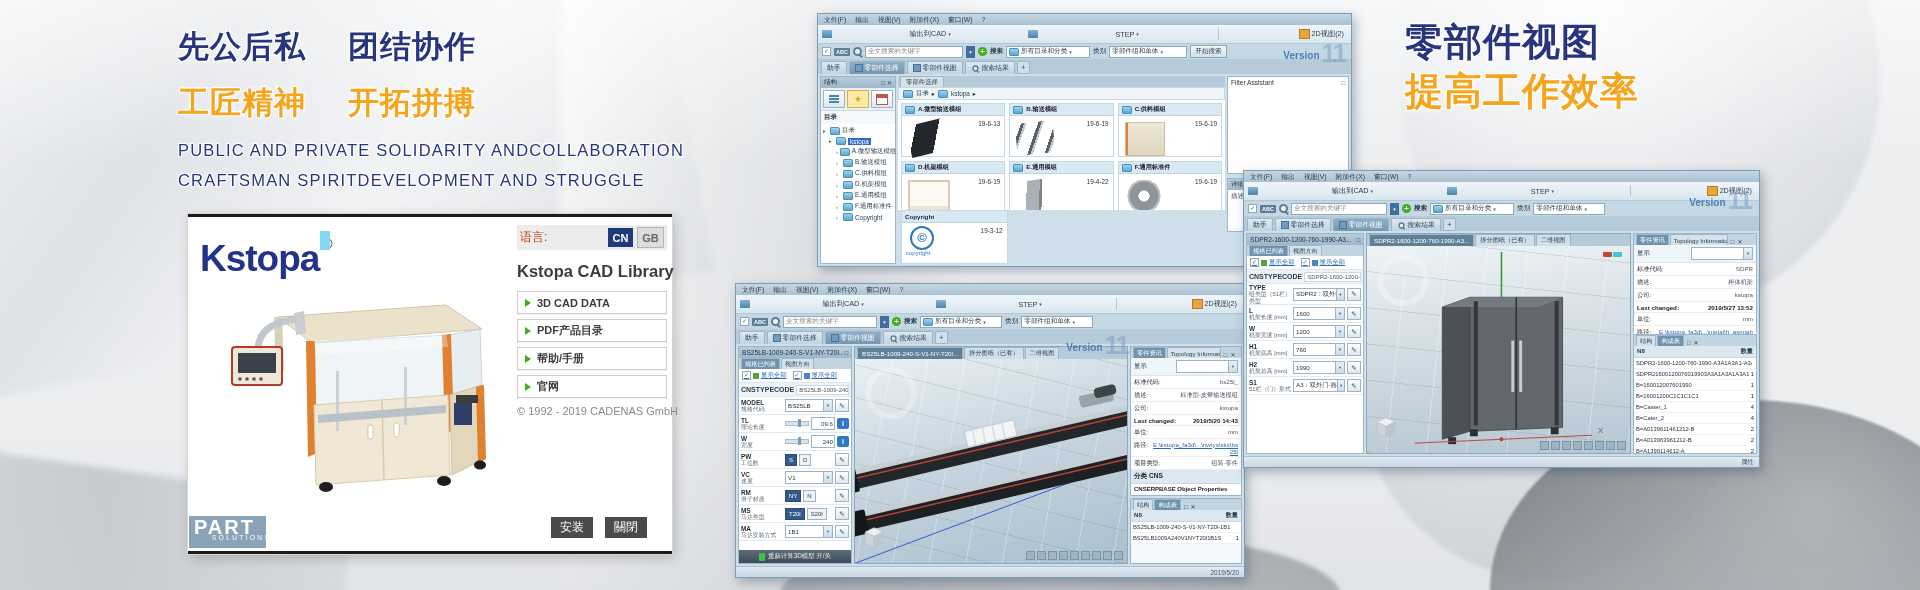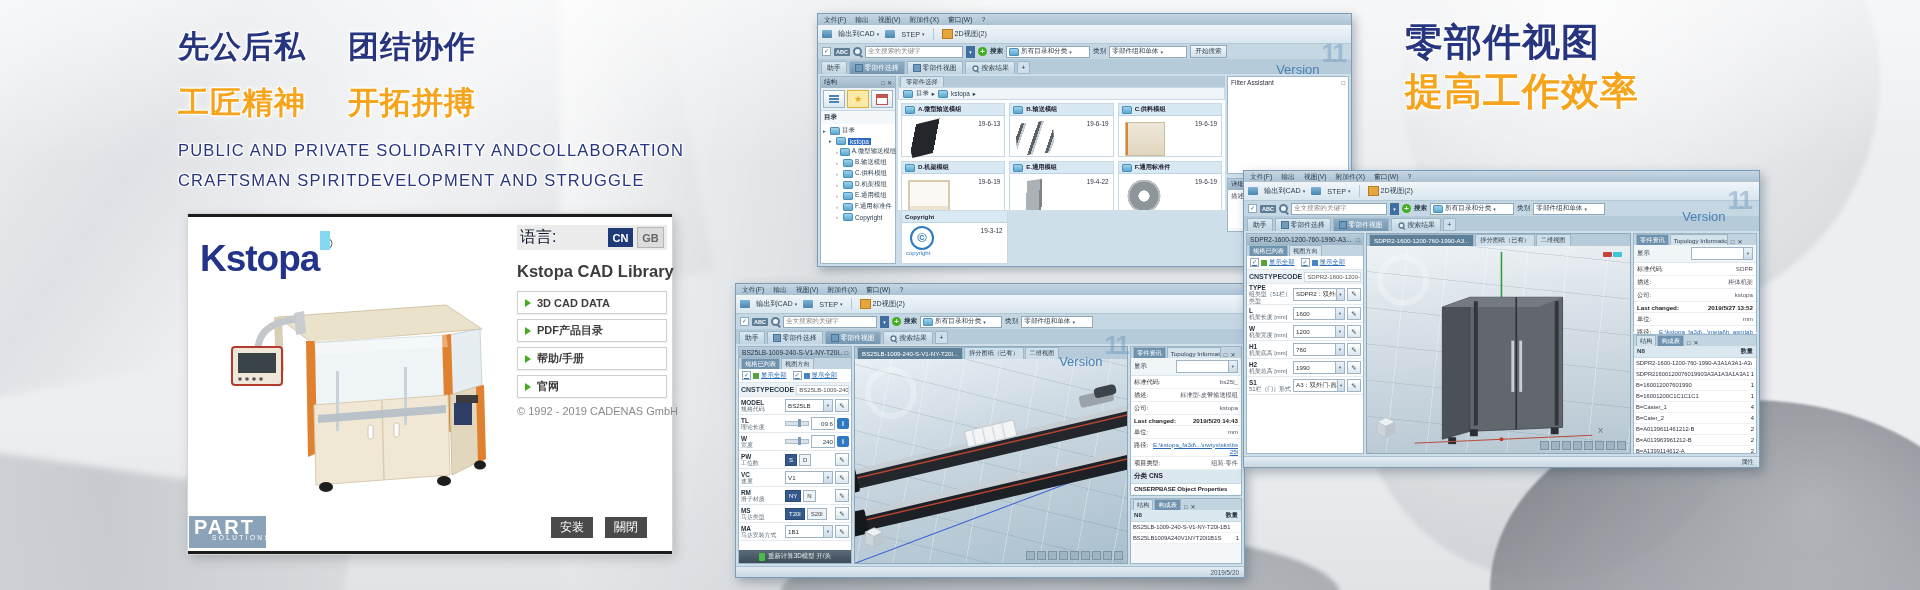--- a/index.html
+++ b/index.html
@@ -34,21 +34,21 @@
   .txtR .n{color:#26357e;} .txtR .o{color:#f7a41d;}
   
   .inst{position:absolute;left:188px;top:214px;width:484px;height:334px;background:#fff;
         border-top:3px solid #1c1c1c;border-bottom:3px solid #1c1c1c;box-shadow:0 0 0 1px #d6d6d6,3px 4px 12px rgba(0,0,0,.2);}
   .klogo{position:absolute;left:12px;top:18px;font-size:37px;font-weight:800;color:#24338a;letter-spacing:-1px;}
   .klogo .mark{position:absolute;left:120px;top:-4px;width:10px;height:19px;background:#86d7f2;}
   .klogo sup{font-size:15px;color:#2b2b2b;font-weight:400;vertical-align:22px;margin-left:2px;}
   .kdate{position:absolute;left:280px;top:8px;width:100px;text-align:right;font-size:13px;color:#999;}
   .kright{position:absolute;left:329px;top:8px;width:150px;}
   .langrow{background:#ececec;height:25px;display:flex;align-items:center;padding:0 3px;gap:4px;}
-  .langrow .ll{font-size:16px;color:#0f172a;flex:1;}
+  .langrow .ll{font-size:12px;color:#c2410c;flex:1;}
   .lbtn{width:25px;height:19px;display:flex;align-items:center;justify-content:center;font-size:11px;font-weight:bold;}
   .lbtn.cn{background:#1e3a78;color:#fff;}
   .lbtn.gb{background:#dcdcdc;color:#666;border:1px solid #b5b5b5;}
   .ktitle{font-size:16.5px;font-weight:bold;color:#3c3c3c;margin:12px 0 10px;white-space:nowrap;}
   .kmenu .mi2{height:21px;border:1px solid #cfcfcf;background:#fff;display:flex;align-items:center;gap:6px;
               padding-left:7px;margin-bottom:5px;box-shadow:0 1px 1px rgba(0,0,0,.05);}
   .tri{width:0;height:0;border-left:6px solid #3faf1e;border-top:4px solid transparent;border-bottom:4px solid transparent;}
   .kmenu b{font-size:11px;color:#3d3d3d;}
   .kcopy{font-size:11px;color:#8a8a8a;margin-top:7px;white-space:nowrap;}
   .kbtn{position:absolute;top:300px;width:42px;height:21px;background:#4a4a4a;color:#fff;font-size:12px;
@@ -57,21 +57,21 @@
   .plogo{position:absolute;left:1px;top:299px;width:77px;height:31px;background:#8aa3b8;color:#fff;padding-top:1px;}
   .plogo .p1{font-size:20px;font-weight:bold;letter-spacing:2px;line-height:20px;padding-left:5px;}
   .plogo .p2{font-size:6.5px;letter-spacing:2.4px;margin-top:-3px;padding-left:23px;}
   .mach{position:absolute;left:20px;top:58px;}
   
   .win{position:absolute;background:#cfdfe9;border:1px solid #7d9cb5;box-shadow:3px 4px 10px rgba(40,60,80,.35);
        display:flex;flex-direction:column;font-size:7px;color:#2c3e4c;}
   .mbar{height:11px;background:linear-gradient(#c6d6e3,#aac2d3);display:flex;gap:9px;align-items:center;
         padding:0 6px;font-size:6.8px;flex:0 0 auto;}
   .tbar{height:18px;background:linear-gradient(#f0f5f9,#d9e6ee);border-bottom:1px solid #b3c8d6;display:flex;
-        align-items:center;gap:3px;padding:0 4px;flex:0 0 auto;font-size:7.2px;}
+        align-items:center;gap:3px;padding:0 4px;flex:0 0 auto;font-size:7.2px;justify-content:space-between;}
   .tbtn{display:flex;align-items:center;gap:2px;padding:1px 3px;}
   .dd{font-size:5px;color:#44607a;font-style:normal;}
   .vsep{width:1px;height:12px;background:#b3c8d6;margin:0 2px;}
   .cadic{width:10px;height:8px;background:linear-gradient(#7fb3d6,#4a85ad);border-radius:1px;}
   .d2ic{width:9px;height:8px;background:#e8a53c;border:1px solid #b57d22;}
   .sbar{height:15px;background:#c4d7e3;display:flex;align-items:center;gap:3px;padding:0 4px;flex:0 0 auto;font-size:6.6px;}
   .chk{width:7px;height:7px;background:#fff;border:1px solid #8fa9bc;font-size:6px;line-height:6px;text-align:center;color:#2d5d8c;}
   .abc{background:#5d7d96;color:#fff;font-size:5.5px;padding:1px 2px;font-weight:bold;border-radius:1px;}
   .mag{width:9px;height:9px;border-radius:50%;border:2px solid #5d7d96;position:relative;box-sizing:border-box;background:#eef4f8;}
   .mag:after{content:"";position:absolute;right:-3px;bottom:-2px;width:4px;height:1.5px;background:#5d7d96;transform:rotate(40deg);}
@@ -84,21 +84,21 @@
   .trow2{height:15px;background:#b5cbd9;display:flex;align-items:flex-end;gap:2px;padding:0 3px;flex:0 0 auto;}
   .tab{height:12px;display:flex;align-items:center;gap:2px;padding:0 5px;font-size:6.8px;
        background:linear-gradient(#dce9f1,#c0d4e1);border:1px solid #9db6c8;border-bottom:none;border-radius:2px 2px 0 0;white-space:nowrap;}
   .tab.on{background:linear-gradient(#8fafc6,#7496b0);color:#fff;}
   .tabplus{width:11px;height:11px;background:#cfe0ec;border:1px solid #9db6c8;text-align:center;line-height:11px;border-radius:2px 2px 0 0;}
   .tico{width:6px;height:6px;background:#6f9cbd;border:1px solid #48749a;}
   .wbody{flex:1;position:relative;display:flex;gap:2px;padding:2px;min-height:0;}
   .stat{height:10px;background:linear-gradient(#e2ebf1,#c8d8e3);border-top:1px solid #a9c0d0;font-size:6.4px;
         color:#44566a;display:flex;justify-content:flex-end;align-items:center;padding:0 5px;flex:0 0 auto;}
   .ver{position:absolute;display:flex;gap:2px;align-items:flex-start;z-index:5;pointer-events:none;}
-  .ver b{font-size:13px;color:#4a7fb5;font-weight:normal;margin-top:20px;}
+  .ver b{font-size:10px;color:#4a7fb5;font-weight:bold;margin-top:8px;}
   .ver span{font-size:26px;font-weight:bold;color:rgba(110,150,190,.45);line-height:22px;letter-spacing:-2px;}
   
   .pnl{background:#f4f8fb;border:1px solid #9db6c8;display:flex;flex-direction:column;min-height:0;}
   .pnlh{height:11px;background:linear-gradient(#b9cddc,#9db6c8);display:flex;align-items:center;
         justify-content:space-between;padding:0 3px;font-size:6.6px;color:#233240;flex:0 0 auto;}
   .pbx{font-size:6px;color:#33475a;margin-left:2px;}
   .ptabs{height:11px;background:#c2d4e0;display:flex;align-items:flex-end;gap:1px;padding:0 2px;flex:0 0 auto;}
   .ptab{height:10px;padding:0 3px;font-size:6.2px;background:#d4e2ec;border:1px solid #9db6c8;border-bottom:none;
         display:flex;align-items:center;white-space:nowrap;overflow:hidden;}
   .ptab.on{background:#6f93ae;color:#fff;}

